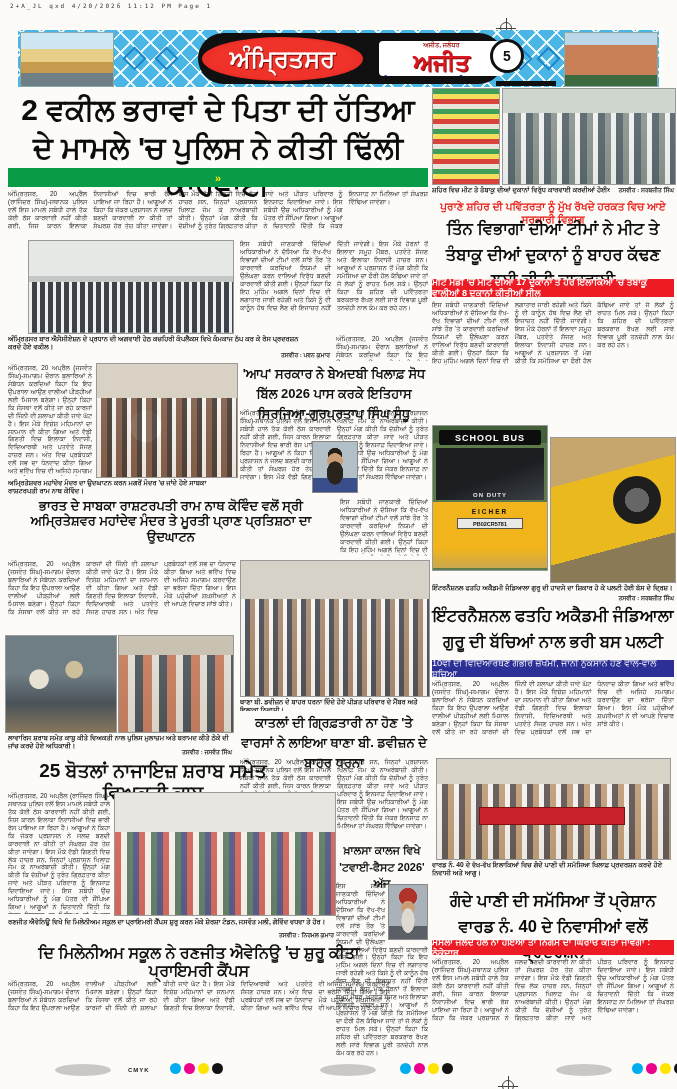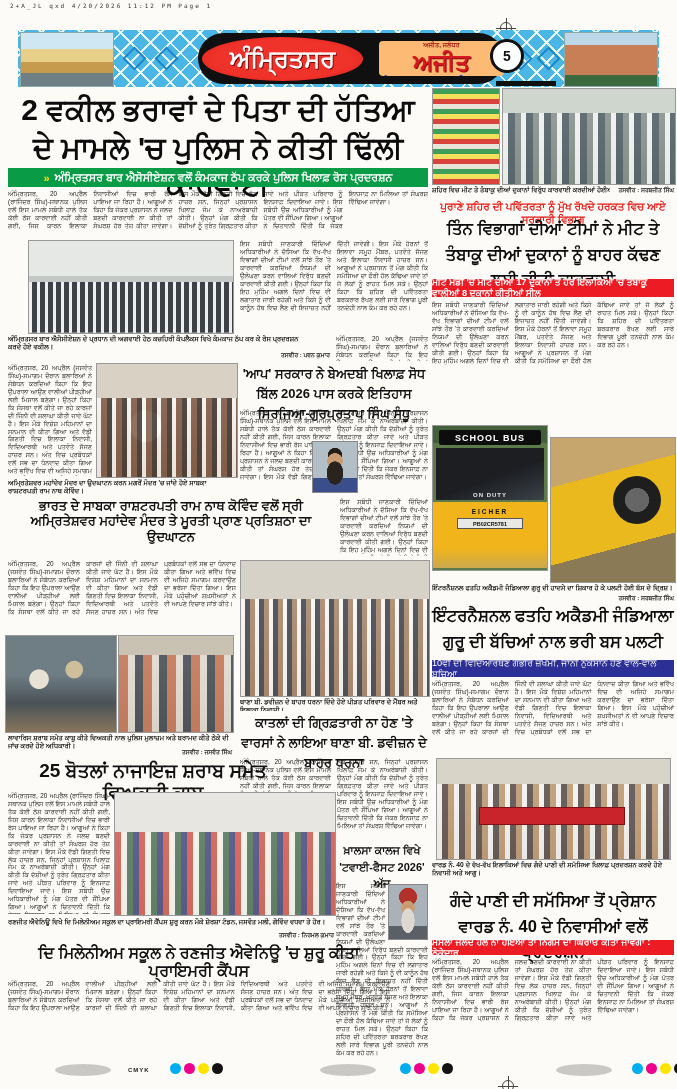--- a/index.html
+++ b/index.html
@@ -15,21 +15,21 @@
   
   .masthead{left:18px;top:30px;width:641px;height:57px;background:
      repeating-linear-gradient(45deg,rgba(255,255,255,0) 0 12px,rgba(255,255,255,.85) 12px 14px),
      repeating-linear-gradient(-45deg,rgba(255,255,255,0) 0 12px,rgba(255,255,255,.85) 12px 14px),
      #49b6e6;}
   .mastphoto{top:2px;width:92px;height:53px;border:1px solid #8aa;}
   .mp-temple{left:2px;background:linear-gradient(180deg,#cfe7f2 0 30%,#e7cf8a 30% 55%,#c79b4e 55% 75%,#6e7f86 75% 100%);}
   .mp-tower{left:546px;width:92px;background:linear-gradient(180deg,#bcd8e8 0 22%,#c97f55 22% 80%,#3c6a3e 80% 100%);}
   .capsule{left:180px;top:3px;width:306px;height:51px;background:#101010;border-radius:26px;display:flex;align-items:center;}
   .redoval{margin-left:4px;width:162px;height:44px;background:radial-gradient(ellipse at center,#f0332a 0 60%,#d31c18 100%);border-radius:50%;display:flex;align-items:center;justify-content:center;color:#fff;font-weight:800;font-size:24px;text-shadow:1px 1px 0 #7e0a08;}
-  .yellowblock{margin-left:16px;width:126px;height:35px;background:#fdba74;border-radius:4px;display:flex;flex-direction:column;overflow:hidden;}
+  .yellowblock{margin-left:16px;width:126px;height:35px;background:#ffffff;border-radius:4px;display:flex;flex-direction:column;overflow:hidden;}
   .y-over{height:10px;font-size:6.5px;font-weight:bold;color:#9d1512;display:flex;align-items:center;justify-content:center;}
   .y-name{flex:1;display:flex;align-items:center;justify-content:center;color:#d71920;font-weight:800;font-size:23px;text-shadow:1px 1px 0 #8e0e0e;}
   .y-date{height:11px;background:#fff;color:#1b4fa0;font-size:11px;font-weight:bold;display:flex;align-items:center;justify-content:center;}
   .pagecircle{left:490px;top:39px;width:28px;height:28px;background:#fff;border:3px solid #101010;border-radius:50%;display:flex;align-items:center;justify-content:center;font-weight:800;font-size:14px;color:#101010;z-index:3;}
   .chainbar{left:478px;top:51px;width:60px;height:5px;background:#101010;z-index:2;}
   .diamond{width:13px;height:13px;border:2px solid #1d86c8;transform:rotate(45deg);top:20px;}
   
   .body-txt{font-size:6.4px;line-height:1.24;text-align:justify;color:#151515;overflow:hidden;column-gap:6px;word-break:break-word;}
   .c2{column-count:2}.c3{column-count:3}.c5{column-count:5}
   .cap{font-size:6.7px;font-weight:bold;line-height:1.25;color:#101010;overflow:hidden;}
@@ -139,21 +139,20 @@
         <div class="y-name">ਅਜੀਤ</div>
         <div class="y-date">ਮੰਗਲਵਾਰ, 21 ਅਪ੍ਰੈਲ 2026</div>
       </div>
     </div>
     <div class="abs pagecircle" style="left:472px;top:9px;">5</div>
   </div>
 
   <div class="abs h-lead" style="left:8px;top:91px;width:420px;height:76px;">2 ਵਕੀਲ ਭਰਾਵਾਂ ਦੇ ਪਿਤਾ ਦੀ ਹੱਤਿਆ ਦੇ ਮਾਮਲੇ 'ਚ ਪੁਲਿਸ ਨੇ ਕੀਤੀ ਢਿੱਲੀ ਕਾਰਵਾਈ</div>
   <div class="abs bar-green" style="left:8px;top:168px;width:420px;height:19px;">
     <span class="marker">»</span>
-    <span>ਅੰਮ੍ਰਿਤਸਰ ਬਾਰ ਐਸੋਸੀਏਸ਼ਨ ਵਲੋਂ ਕੰਮਕਾਜ ਠੱਪ ਕਰਕੇ ਪੁਲਿਸ ਖਿਲਾਫ਼ ਰੋਸ ਪ੍ਰਦਰਸ਼ਨ</span>
   </div>
   <div class="abs body-txt c5" style="left:8px;top:190px;width:420px;height:48px;">ਅੰਮ੍ਰਿਤਸਰ, 20 ਅਪ੍ਰੈਲ (ਰਾਜਿੰਦਰ ਸਿੰਘ)-ਸਥਾਨਕ ਪੁਲਿਸ ਵਲੋਂ ਇਸ ਮਾਮਲੇ ਸਬੰਧੀ ਹਾਲੇ ਤੱਕ ਕੋਈ ਠੋਸ ਕਾਰਵਾਈ ਨਹੀਂ ਕੀਤੀ ਗਈ, ਜਿਸ ਕਾਰਨ ਇਲਾਕਾ ਨਿਵਾਸੀਆਂ ਵਿਚ ਭਾਰੀ ਰੋਸ ਪਾਇਆ ਜਾ ਰਿਹਾ ਹੈ। ਆਗੂਆਂ ਨੇ ਕਿਹਾ ਕਿ ਜੇਕਰ ਪ੍ਰਸ਼ਾਸਨ ਨੇ ਜਲਦ ਬਣਦੀ ਕਾਰਵਾਈ ਨਾ ਕੀਤੀ ਤਾਂ ਸੰਘਰਸ਼ ਹੋਰ ਤੇਜ਼ ਕੀਤਾ ਜਾਵੇਗਾ। ਇਸ ਮੌਕੇ ਵੱਡੀ ਗਿਣਤੀ ਵਿਚ ਲੋਕ ਹਾਜ਼ਰ ਸਨ, ਜਿਨ੍ਹਾਂ ਪ੍ਰਸ਼ਾਸਨ ਖਿਲਾਫ਼ ਜੰਮ ਕੇ ਨਾਅਰੇਬਾਜ਼ੀ ਕੀਤੀ। ਉਨ੍ਹਾਂ ਮੰਗ ਕੀਤੀ ਕਿ ਦੋਸ਼ੀਆਂ ਨੂੰ ਤੁਰੰਤ ਗ੍ਰਿਫ਼ਤਾਰ ਕੀਤਾ ਜਾਵੇ ਅਤੇ ਪੀੜਤ ਪਰਿਵਾਰ ਨੂੰ ਇਨਸਾਫ਼ ਦਿਵਾਇਆ ਜਾਵੇ। ਇਸ ਸਬੰਧੀ ਉਚ ਅਧਿਕਾਰੀਆਂ ਨੂੰ ਮੰਗ ਪੱਤਰ ਵੀ ਸੌਂਪਿਆ ਗਿਆ। ਆਗੂਆਂ ਨੇ ਚਿਤਾਵਨੀ ਦਿੱਤੀ ਕਿ ਜੇਕਰ ਇਨਸਾਫ਼ ਨਾ ਮਿਲਿਆ ਤਾਂ ਸੰਘਰਸ਼ ਵਿੱਢਿਆ ਜਾਵੇਗਾ।</div>
   <div class="abs photo ph-lawyers" style="left:28px;top:240px;width:204px;height:92px;"></div>
   <div class="abs body-txt c2" style="left:240px;top:240px;width:188px;height:92px;">ਇਸ ਸਬੰਧੀ ਜਾਣਕਾਰੀ ਦਿੰਦਿਆਂ ਅਧਿਕਾਰੀਆਂ ਨੇ ਦੱਸਿਆ ਕਿ ਵੱਖ-ਵੱਖ ਵਿਭਾਗਾਂ ਦੀਆਂ ਟੀਮਾਂ ਵਲੋਂ ਸਾਂਝੇ ਤੌਰ 'ਤੇ ਕਾਰਵਾਈ ਕਰਦਿਆਂ ਨਿਯਮਾਂ ਦੀ ਉਲੰਘਣਾ ਕਰਨ ਵਾਲਿਆਂ ਵਿਰੁੱਧ ਬਣਦੀ ਕਾਰਵਾਈ ਕੀਤੀ ਗਈ। ਉਨ੍ਹਾਂ ਕਿਹਾ ਕਿ ਇਹ ਮੁਹਿੰਮ ਅਗਲੇ ਦਿਨਾਂ ਵਿਚ ਵੀ ਲਗਾਤਾਰ ਜਾਰੀ ਰਹੇਗੀ ਅਤੇ ਕਿਸੇ ਨੂੰ ਵੀ ਕਾਨੂੰਨ ਹੱਥ ਵਿਚ ਲੈਣ ਦੀ ਇਜਾਜ਼ਤ ਨਹੀਂ ਦਿੱਤੀ ਜਾਵੇਗੀ। ਇਸ ਮੌਕੇ ਹੋਰਨਾਂ ਤੋਂ ਇਲਾਵਾ ਸਮੂਹ ਮੈਂਬਰ, ਪਤਵੰਤੇ ਸੱਜਣ ਅਤੇ ਇਲਾਕਾ ਨਿਵਾਸੀ ਹਾਜ਼ਰ ਸਨ। ਆਗੂਆਂ ਨੇ ਪ੍ਰਸ਼ਾਸਨ ਤੋਂ ਮੰਗ ਕੀਤੀ ਕਿ ਸਮੱਸਿਆ ਦਾ ਫੌਰੀ ਹੱਲ ਕੱਢਿਆ ਜਾਵੇ ਤਾਂ ਜੋ ਲੋਕਾਂ ਨੂੰ ਰਾਹਤ ਮਿਲ ਸਕੇ। ਉਨ੍ਹਾਂ ਕਿਹਾ ਕਿ ਸ਼ਹਿਰ ਦੀ ਪਵਿੱਤਰਤਾ ਬਰਕਰਾਰ ਰੱਖਣ ਲਈ ਸਾਰੇ ਵਿਭਾਗ ਪੂਰੀ ਤਨਦੇਹੀ ਨਾਲ ਕੰਮ ਕਰ ਰਹੇ ਹਨ।</div>
   <div class="abs cap" style="left:8px;top:335px;width:300px;height:25px;">ਅੰਮ੍ਰਿਤਸਰ ਬਾਰ ਐਸੋਸੀਏਸ਼ਨ ਦੇ ਪ੍ਰਧਾਨ ਦੀ ਅਗਵਾਈ ਹੇਠ ਕਚਹਿਰੀ ਕੰਪਲੈਕਸ ਵਿਖੇ ਕੰਮਕਾਜ ਠੱਪ ਕਰ ਕੇ ਰੋਸ ਪ੍ਰਦਰਸ਼ਨ ਕਰਦੇ ਹੋਏ ਵਕੀਲ।</div>
   <div class="abs credit" style="left:250px;top:352px;width:80px;">ਤਸਵੀਰ : ਪਵਨ ਕੁਮਾਰ</div>
   <div class="abs body-txt" style="left:336px;top:335px;width:92px;height:26px;">ਅੰਮ੍ਰਿਤਸਰ, 20 ਅਪ੍ਰੈਲ (ਜਸਵੰਤ ਸਿੰਘ)-ਸਮਾਗਮ ਦੌਰਾਨ ਬੁਲਾਰਿਆਂ ਨੇ ਸੰਬੋਧਨ ਕਰਦਿਆਂ ਕਿਹਾ ਕਿ ਇਹ ਉਪਰਾਲਾ ਆਉਣ ਵਾਲੀਆਂ ਪੀੜ੍ਹੀਆਂ ਲਈ ਮਿਸਾਲ ਬਣੇਗਾ। ਉਨ੍ਹਾਂ ਕਿਹਾ ਕਿ ਸੰਸਥਾ ਵਲੋਂ ਕੀਤੇ ਜਾ ਰਹੇ ਕਾਰਜਾਂ ਦੀ ਜਿੰਨੀ ਵੀ ਸ਼ਲਾਘਾ ਕੀਤੀ ਜਾਵੇ ਘੱਟ ਹੈ। ਇਸ ਮੌਕੇ ਵਿਸ਼ੇਸ਼ ਮਹਿਮਾਨਾਂ ਦਾ ਸਨਮਾਨ ਵੀ ਕੀਤਾ ਗਿਆ ਅਤੇ ਵੱਡੀ ਗਿਣਤੀ ਵਿਚ ਇਲਾਕਾ ਨਿਵਾਸੀ, ਵਿਦਿਆਰਥੀ ਅਤੇ ਪਤਵੰਤੇ ਸੱਜਣ ਹਾਜ਼ਰ ਸਨ। ਅੰਤ ਵਿਚ ਪ੍ਰਬੰਧਕਾਂ ਵਲੋਂ ਸਭ ਦਾ ਧੰਨਵਾਦ ਕੀਤਾ ਗਿਆ ਅਤੇ ਭਵਿੱਖ ਵਿਚ ਵੀ ਅਜਿਹੇ ਸਮਾਗਮ ਕਰਵਾਉਣ ਦਾ ਭਰੋਸਾ ਦਿੱਤਾ ਗਿਆ। ਇਸ ਮੌਕੇ ਪਹੁੰਚੀਆਂ ਸ਼ਖ਼ਸੀਅਤਾਂ ਨੇ ਵੀ ਆਪਣੇ ਵਿਚਾਰ ਸਾਂਝੇ ਕੀਤੇ।</div>
 
   <div class="abs body-txt" style="left:8px;top:364px;width:84px;height:112px;">ਅੰਮ੍ਰਿਤਸਰ, 20 ਅਪ੍ਰੈਲ (ਜਸਵੰਤ ਸਿੰਘ)-ਸਮਾਗਮ ਦੌਰਾਨ ਬੁਲਾਰਿਆਂ ਨੇ ਸੰਬੋਧਨ ਕਰਦਿਆਂ ਕਿਹਾ ਕਿ ਇਹ ਉਪਰਾਲਾ ਆਉਣ ਵਾਲੀਆਂ ਪੀੜ੍ਹੀਆਂ ਲਈ ਮਿਸਾਲ ਬਣੇਗਾ। ਉਨ੍ਹਾਂ ਕਿਹਾ ਕਿ ਸੰਸਥਾ ਵਲੋਂ ਕੀਤੇ ਜਾ ਰਹੇ ਕਾਰਜਾਂ ਦੀ ਜਿੰਨੀ ਵੀ ਸ਼ਲਾਘਾ ਕੀਤੀ ਜਾਵੇ ਘੱਟ ਹੈ। ਇਸ ਮੌਕੇ ਵਿਸ਼ੇਸ਼ ਮਹਿਮਾਨਾਂ ਦਾ ਸਨਮਾਨ ਵੀ ਕੀਤਾ ਗਿਆ ਅਤੇ ਵੱਡੀ ਗਿਣਤੀ ਵਿਚ ਇਲਾਕਾ ਨਿਵਾਸੀ, ਵਿਦਿਆਰਥੀ ਅਤੇ ਪਤਵੰਤੇ ਸੱਜਣ ਹਾਜ਼ਰ ਸਨ। ਅੰਤ ਵਿਚ ਪ੍ਰਬੰਧਕਾਂ ਵਲੋਂ ਸਭ ਦਾ ਧੰਨਵਾਦ ਕੀਤਾ ਗਿਆ ਅਤੇ ਭਵਿੱਖ ਵਿਚ ਵੀ ਅਜਿਹੇ ਸਮਾਗਮ ਕਰਵਾਉਣ ਦਾ ਭਰੋਸਾ ਦਿੱਤਾ ਗਿਆ। ਇਸ ਮੌਕੇ ਪਹੁੰਚੀਆਂ ਸ਼ਖ਼ਸੀਅਤਾਂ ਨੇ ਵੀ ਆਪਣੇ ਵਿਚਾਰ ਸਾਂਝੇ ਕੀਤੇ।</div>
   <div class="abs photo ph-kovind" style="left:96px;top:363px;width:140px;height:113px;"></div>

